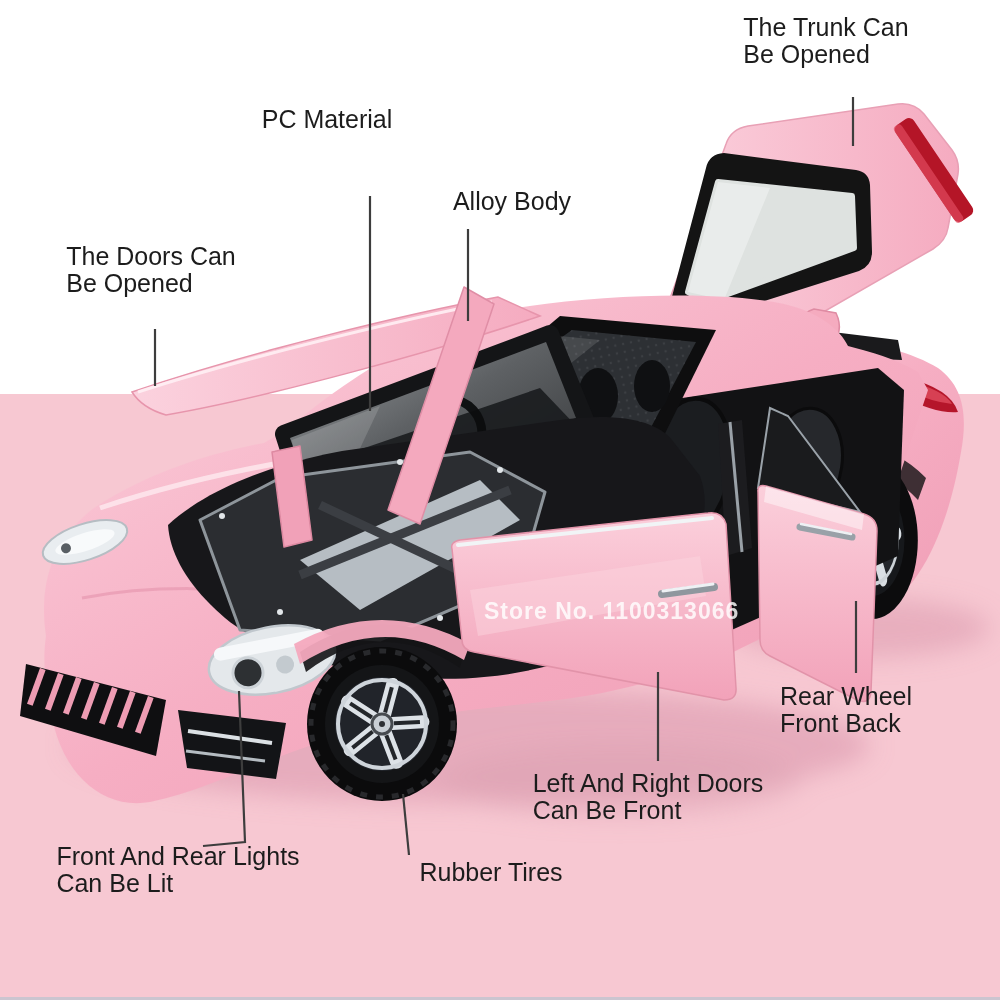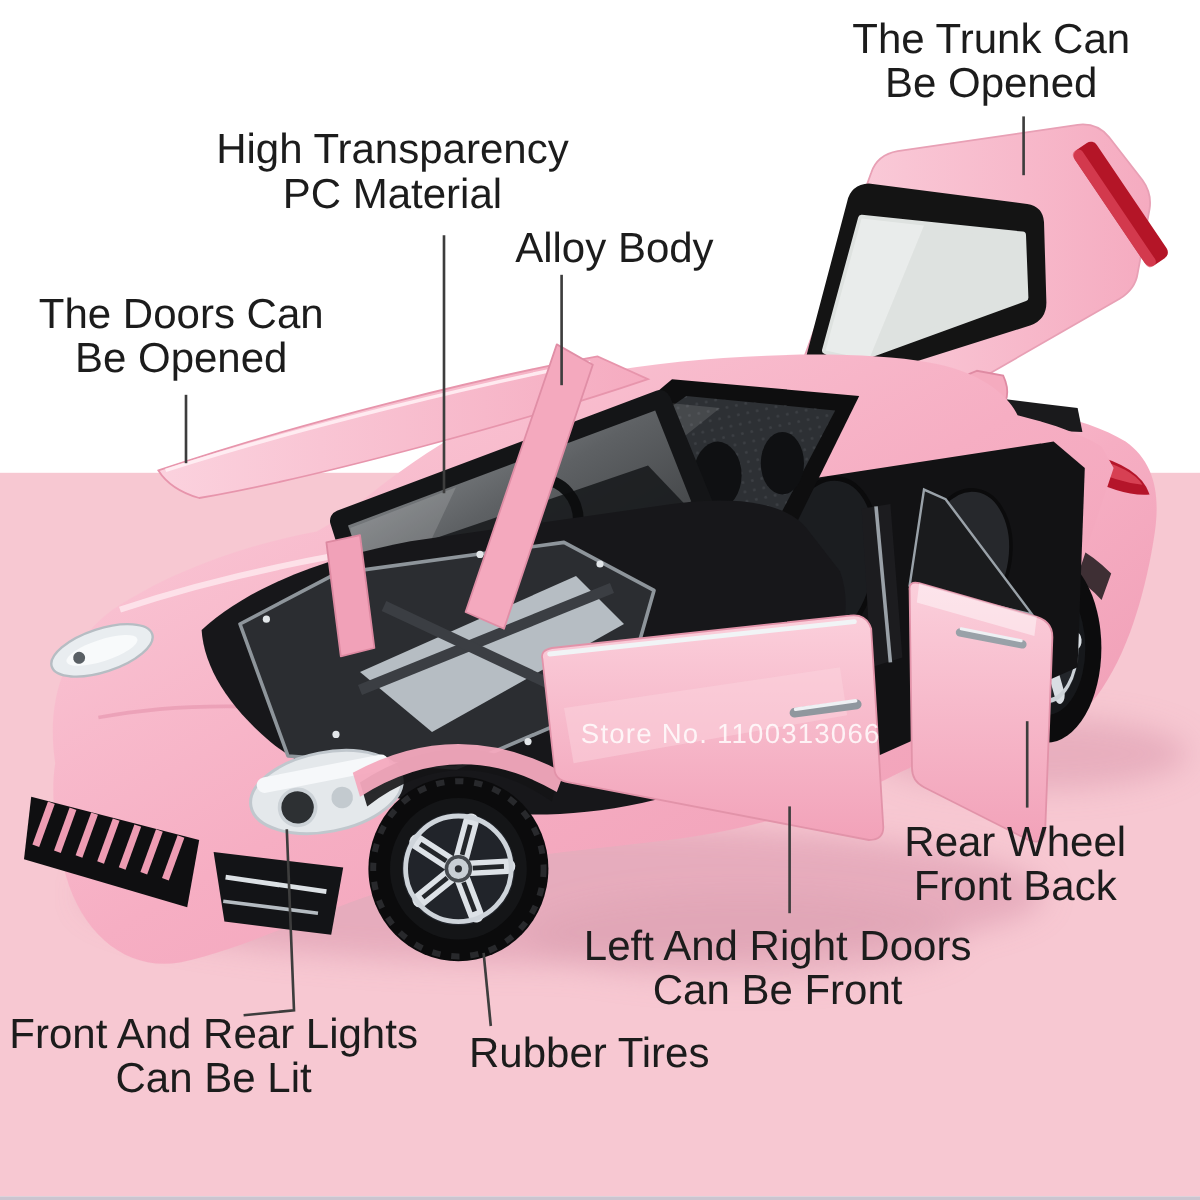--- a/index.html
+++ b/index.html
@@ -2,25 +2,25 @@
 <html><head>
 <meta charset="utf-8">
 <style>
   html,body{margin:0;padding:0;background:#fff;}
   .scene{position:relative;width:1000px;height:1000px;overflow:hidden;
          font-family:"Liberation Sans",sans-serif;background:#ffffff;}
   .bg-top{position:absolute;left:0;top:0;width:1000px;height:394px;background:#ffffff;}
   .bg-bottom{position:absolute;left:0;top:394px;width:1000px;height:603px;background:#f7c8d2;}
   .bg-strip{position:absolute;left:0;bottom:0;width:1000px;height:3px;background:#cbc5d0;}
   svg.art{position:absolute;left:0;top:0;}
-  .label{position:absolute;transform:translateX(-50%);text-align:center;
-         font-size:35px;line-height:1.06;color:#1c1c1c;white-space:nowrap;}
+  .label{position:absolute;transform:translateX(-50%);
+         font-size:25px;line-height:1.06;color:#1c1c1c;white-space:nowrap;}
   .label .ln{display:block;}
   .watermark{position:absolute;left:484px;top:598px;font-size:23px;
-             color:rgba(255,255,255,0.82);letter-spacing:1px;white-space:nowrap;}
+             color:rgba(255,255,255,0.82);letter-spacing:1px;white-space:nowrap;font-weight:bold;}
 </style>
 </head>
 <body>
 
 <div class="scene">
   <div class="bg-top"></div>
   <div class="bg-bottom"></div>
 
   <svg class="art" width="1000" height="1000" viewBox="0 0 1000 1000">
     <defs>
@@ -242,21 +242,20 @@
       <line x1="403" y1="794" x2="409" y2="855"></line>
       <polyline points="239,691 245,842 203,846"></polyline>
     </g>
   </svg>
 
   <div class="label" style="left:826px;top:14px">
     <span class="ln">The Trunk Can</span>
     <span class="ln">Be Opened</span>
   </div>
   <div class="label" style="left:327px;top:106px">
-    <span class="ln">High Transparency</span>
     <span class="ln">PC Material</span>
   </div>
   <div class="label" style="left:512px;top:188px">
     <span class="ln">Alloy Body</span>
   </div>
   <div class="label" style="left:151px;top:243px">
     <span class="ln">The Doors Can</span>
     <span class="ln">Be Opened</span>
   </div>
   <div class="label" style="left:846px;top:683px">

